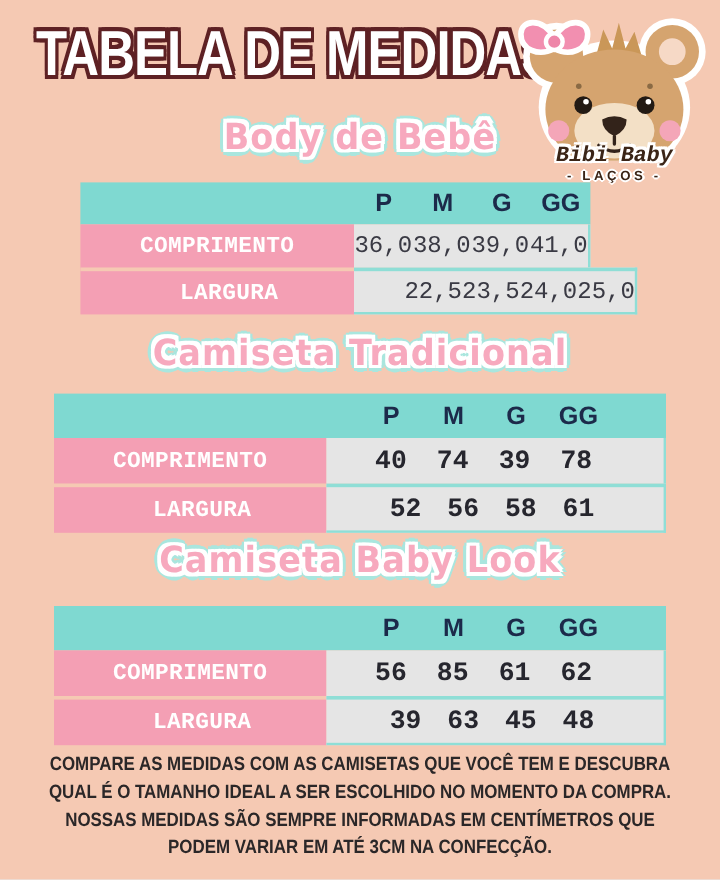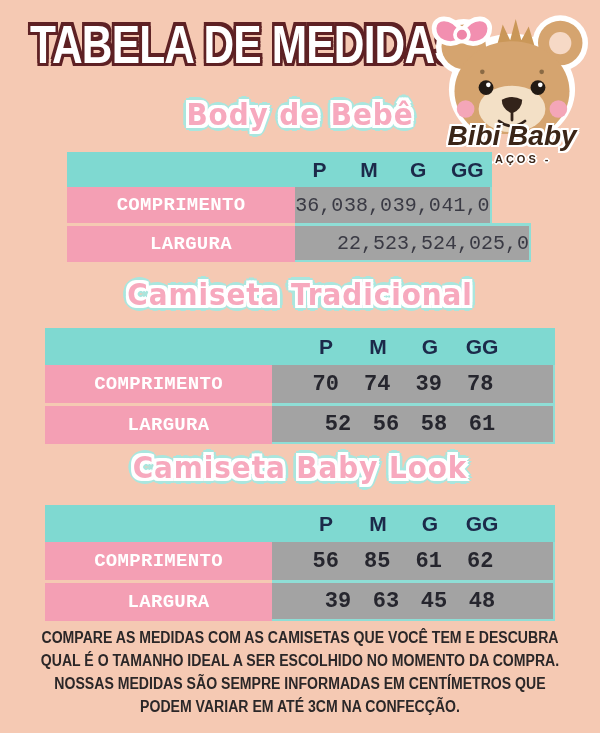--- a/index.html
+++ b/index.html
@@ -30,22 +30,22 @@
     transform:scale(.85,1.06);transform-origin:left top;
     text-shadow:
       -3px 0 var(--maroon),3px 0 var(--maroon),0 -3px var(--maroon),0 3px var(--maroon),
       -2px -2px var(--maroon),2px -2px var(--maroon),-2px 2px var(--maroon),2px 2px var(--maroon),
       -3px -3px var(--maroon),3px -3px var(--maroon),-3px 3px var(--maroon),3px 3px var(--maroon);
   }
   
   .logo{position:absolute;left:424px;top:6px;width:176px;text-align:center;}
   .logo svg{display:block;margin:0 auto;}
   .brand{
-    font-family:Liberation Sans, sans-serif;font-style:italic;font-weight:bold;
-    font-size:28px;color:var(--brown);margin-top:-14px;white-space:nowrap;
+    font-family:Liberation Mono, monospace;font-style:italic;font-weight:bold;
+    font-size:18px;color:var(--brown);margin-top:-14px;white-space:nowrap;
     text-shadow:-2px 0 #fff,2px 0 #fff,0 -2px #fff,0 2px #fff,
       -2px -2px #fff,2px -2px #fff,-2px 2px #fff,2px 2px #fff;
   }
   .tagline{
     font-size:11px;font-weight:bold;letter-spacing:3px;color:var(--brown);
     margin-top:1px;white-space:nowrap;
     text-shadow:-2px 0 #fff,2px 0 #fff,0 -2px #fff,0 2px #fff,
       -1px -1px #fff,1px -1px #fff,-1px 1px #fff,1px 1px #fff;
   }
   
@@ -84,21 +84,21 @@
   .t1 .trow,.t2 .trow{height:38px;}
   .t0 .trow+.trow{height:39px;}
   .t1 .trow+.trow,.t2 .trow+.trow{height:41px;}
   .rlabel{
     flex:none;background:var(--pink);display:flex;align-items:center;justify-content:center;
     color:#fff;font-weight:bold;font-size:19px;letter-spacing:.3px;
   }
   .t0 .rlabel{width:228px;}
   .t1 .rlabel,.t2 .rlabel{width:227px;}
   .vals{
-    flex:1;background:#a3a3a3;display:grid;grid-template-columns:repeat(4,1fr);
+    flex:1;background:#e5e5e5;display:grid;grid-template-columns:repeat(4,1fr);
     align-items:center;border-right:2px solid var(--teal-line);
   }
   .trow:last-child .vals{border-bottom:2px solid var(--teal-line);padding-left:42px;}
   .trow+.trow .rlabel{border-top:3px solid var(--bg);padding-left:20px;}
   .trow+.trow .vals{border-top:3px solid var(--teal-line);}
   .vals span{text-align:center;white-space:nowrap;}
   .t0 .vals span{font-size:20px;font-weight:400;color:var(--val);}
   .t1 .vals span,.t2 .vals span{font-size:22px;font-weight:bold;color:var(--val-bold);}
   
   .footer{
@@ -192,21 +192,21 @@
       <div class="cols">
         <span>P</span>
         <span>M</span>
         <span>G</span>
         <span>GG</span>
       </div>
     </div>
     <div class="trow">
       <div class="rlabel">COMPRIMENTO</div>
       <div class="vals">
-        <span>70</span>
+        <span>40</span>
         <span>74</span>
         <span>39</span>
         <span>78</span>
       </div>
     </div>
     <div class="trow">
       <div class="rlabel">LARGURA</div>
       <div class="vals">
         <span>52</span>
         <span>56</span>

